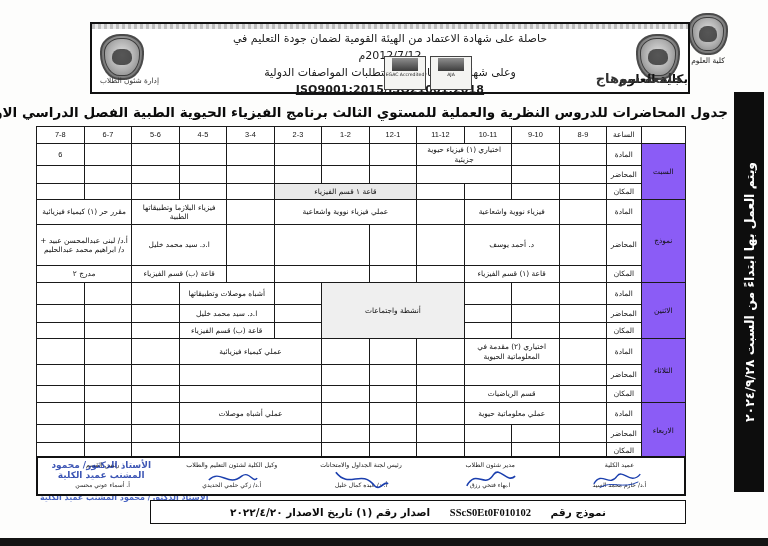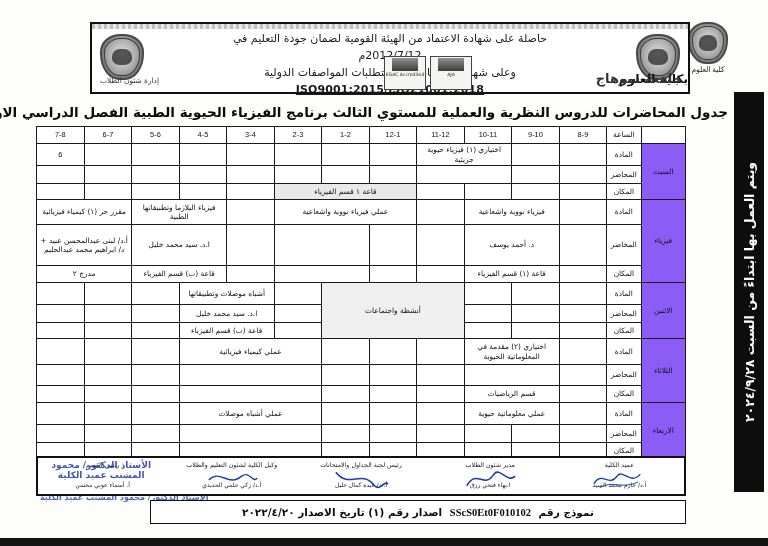--- a/index.html
+++ b/index.html
@@ -136,21 +136,21 @@
 
   
   .corner-logo{
     position:absolute;
     width:52px;text-align:center;
     font-size:7.5px;color:#222;
   }
   .corner-logo .cl-seal{
     width:40px;height:42px;margin:0 auto 1px;position:relative;
   }
-  .corner-logo.right{right:34px;top:22px;font-family:Liberation Serif, serif;}
+  .corner-logo.right{right:34px;top:13px;}
 
   
   .sched-title{
     position:absolute;
     right:40px;top:104px;
     width:640px;
     text-align:center;
     direction:rtl;
     font-size:13.5px;
     font-weight:bold;
@@ -283,21 +283,21 @@
     font-weight:bold;
     line-height:22px;
     color:#0c0c0c;
   }
   .formline .code{
     font-family:"Liberation Serif",serif;
     font-weight:bold;
     direction:ltr;
     unicode-bidi:isolate;
     display:inline-block;
-    margin:0 4px;
+    margin:0 16px;
   }
   .formline .dt{direction:rtl;unicode-bidi:isolate;display:inline-block;}
   .botbar{
     position:absolute;
     left:0;bottom:0;width:768px;height:8px;
     background:#141414;
   }
 </style>
 </head>
 <body>
@@ -433,21 +433,21 @@
         <td></td>
         <td class="shaded" colspan="3">قاعة ١  قسم الفيزياء</td>
         <td></td>
         <td></td>
         <td></td>
         <td></td>
         <td></td>
       </tr>
 
       <tr class="sun-mada">
-        <td class="daycell" rowspan="3">فيزياء</td>
+        <td class="daycell" rowspan="3">نموذج</td>
         <td class="rowlabel">المادة</td>
         <td></td>
         <td colspan="2">فيزياء نووية واشعاعية</td>
         <td></td>
         <td colspan="3">عملي فيزياء نووية واشعاعية</td>
         <td></td>
         <td colspan="2">فيزياء البلازما وتطبيقاتها الطبية</td>
         <td colspan="2">مقرر حر (١) كيمياء فيزيائية</td>
       </tr>
       <tr class="sun-moh">

